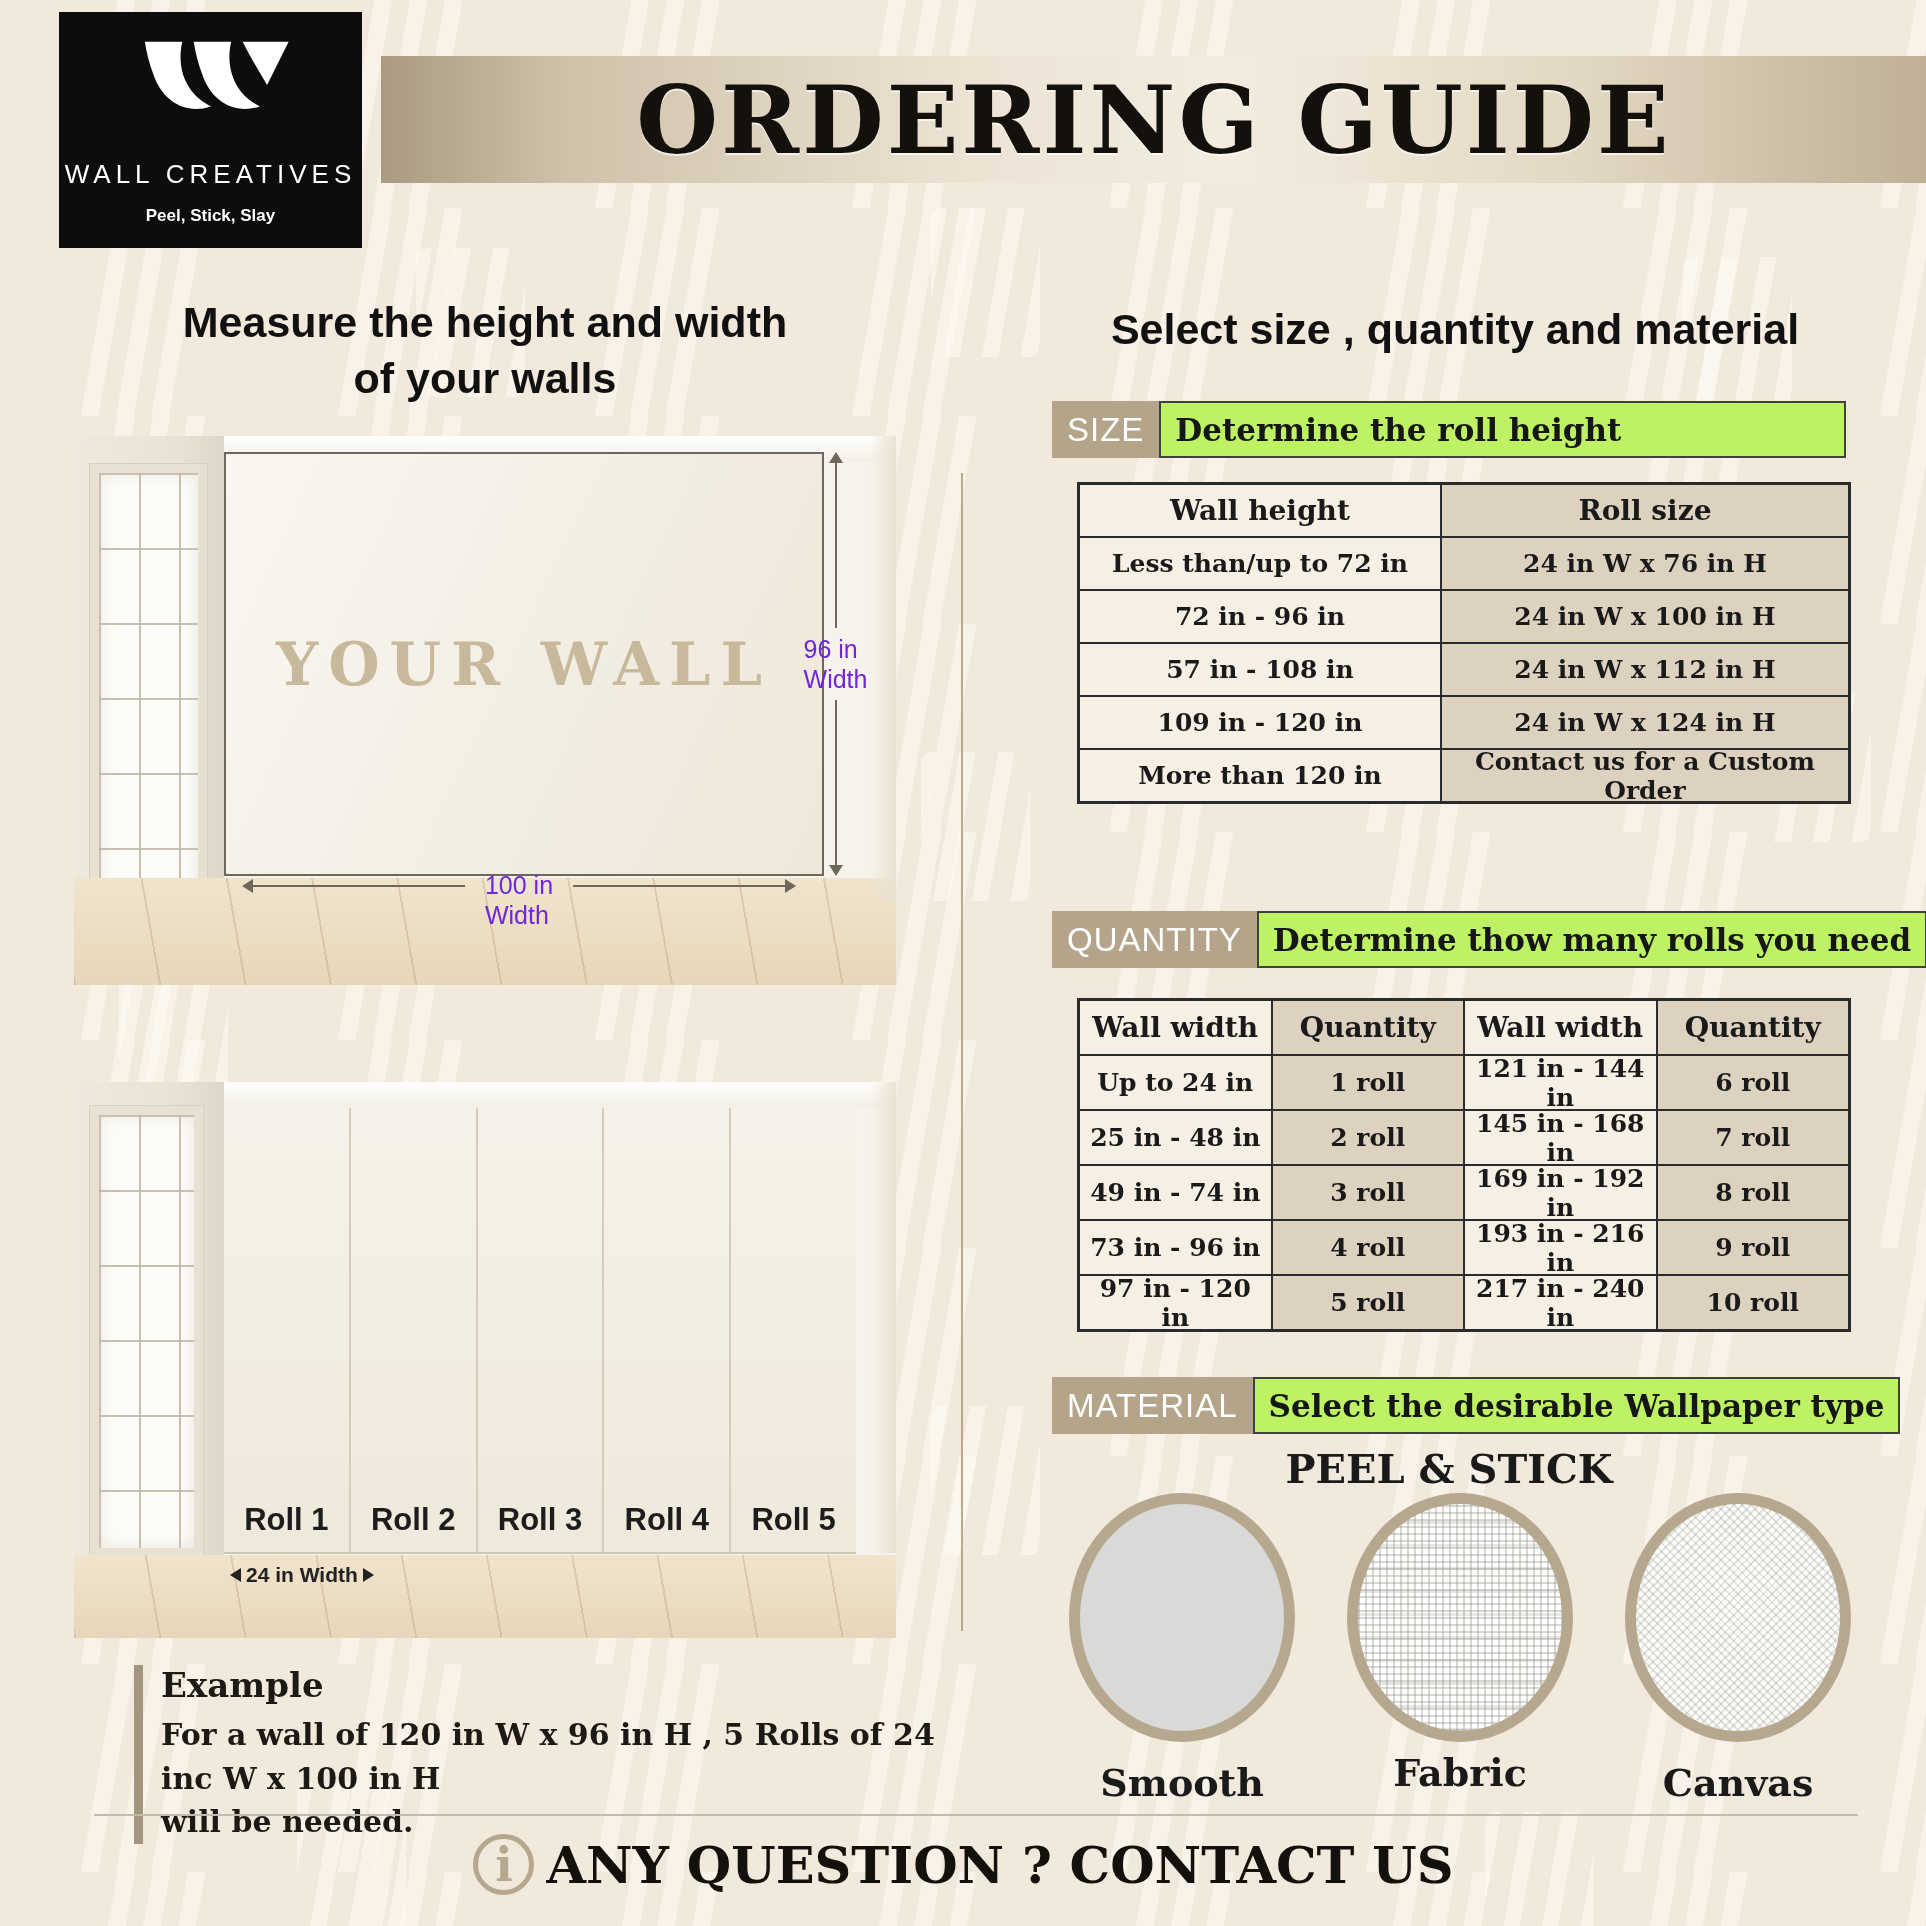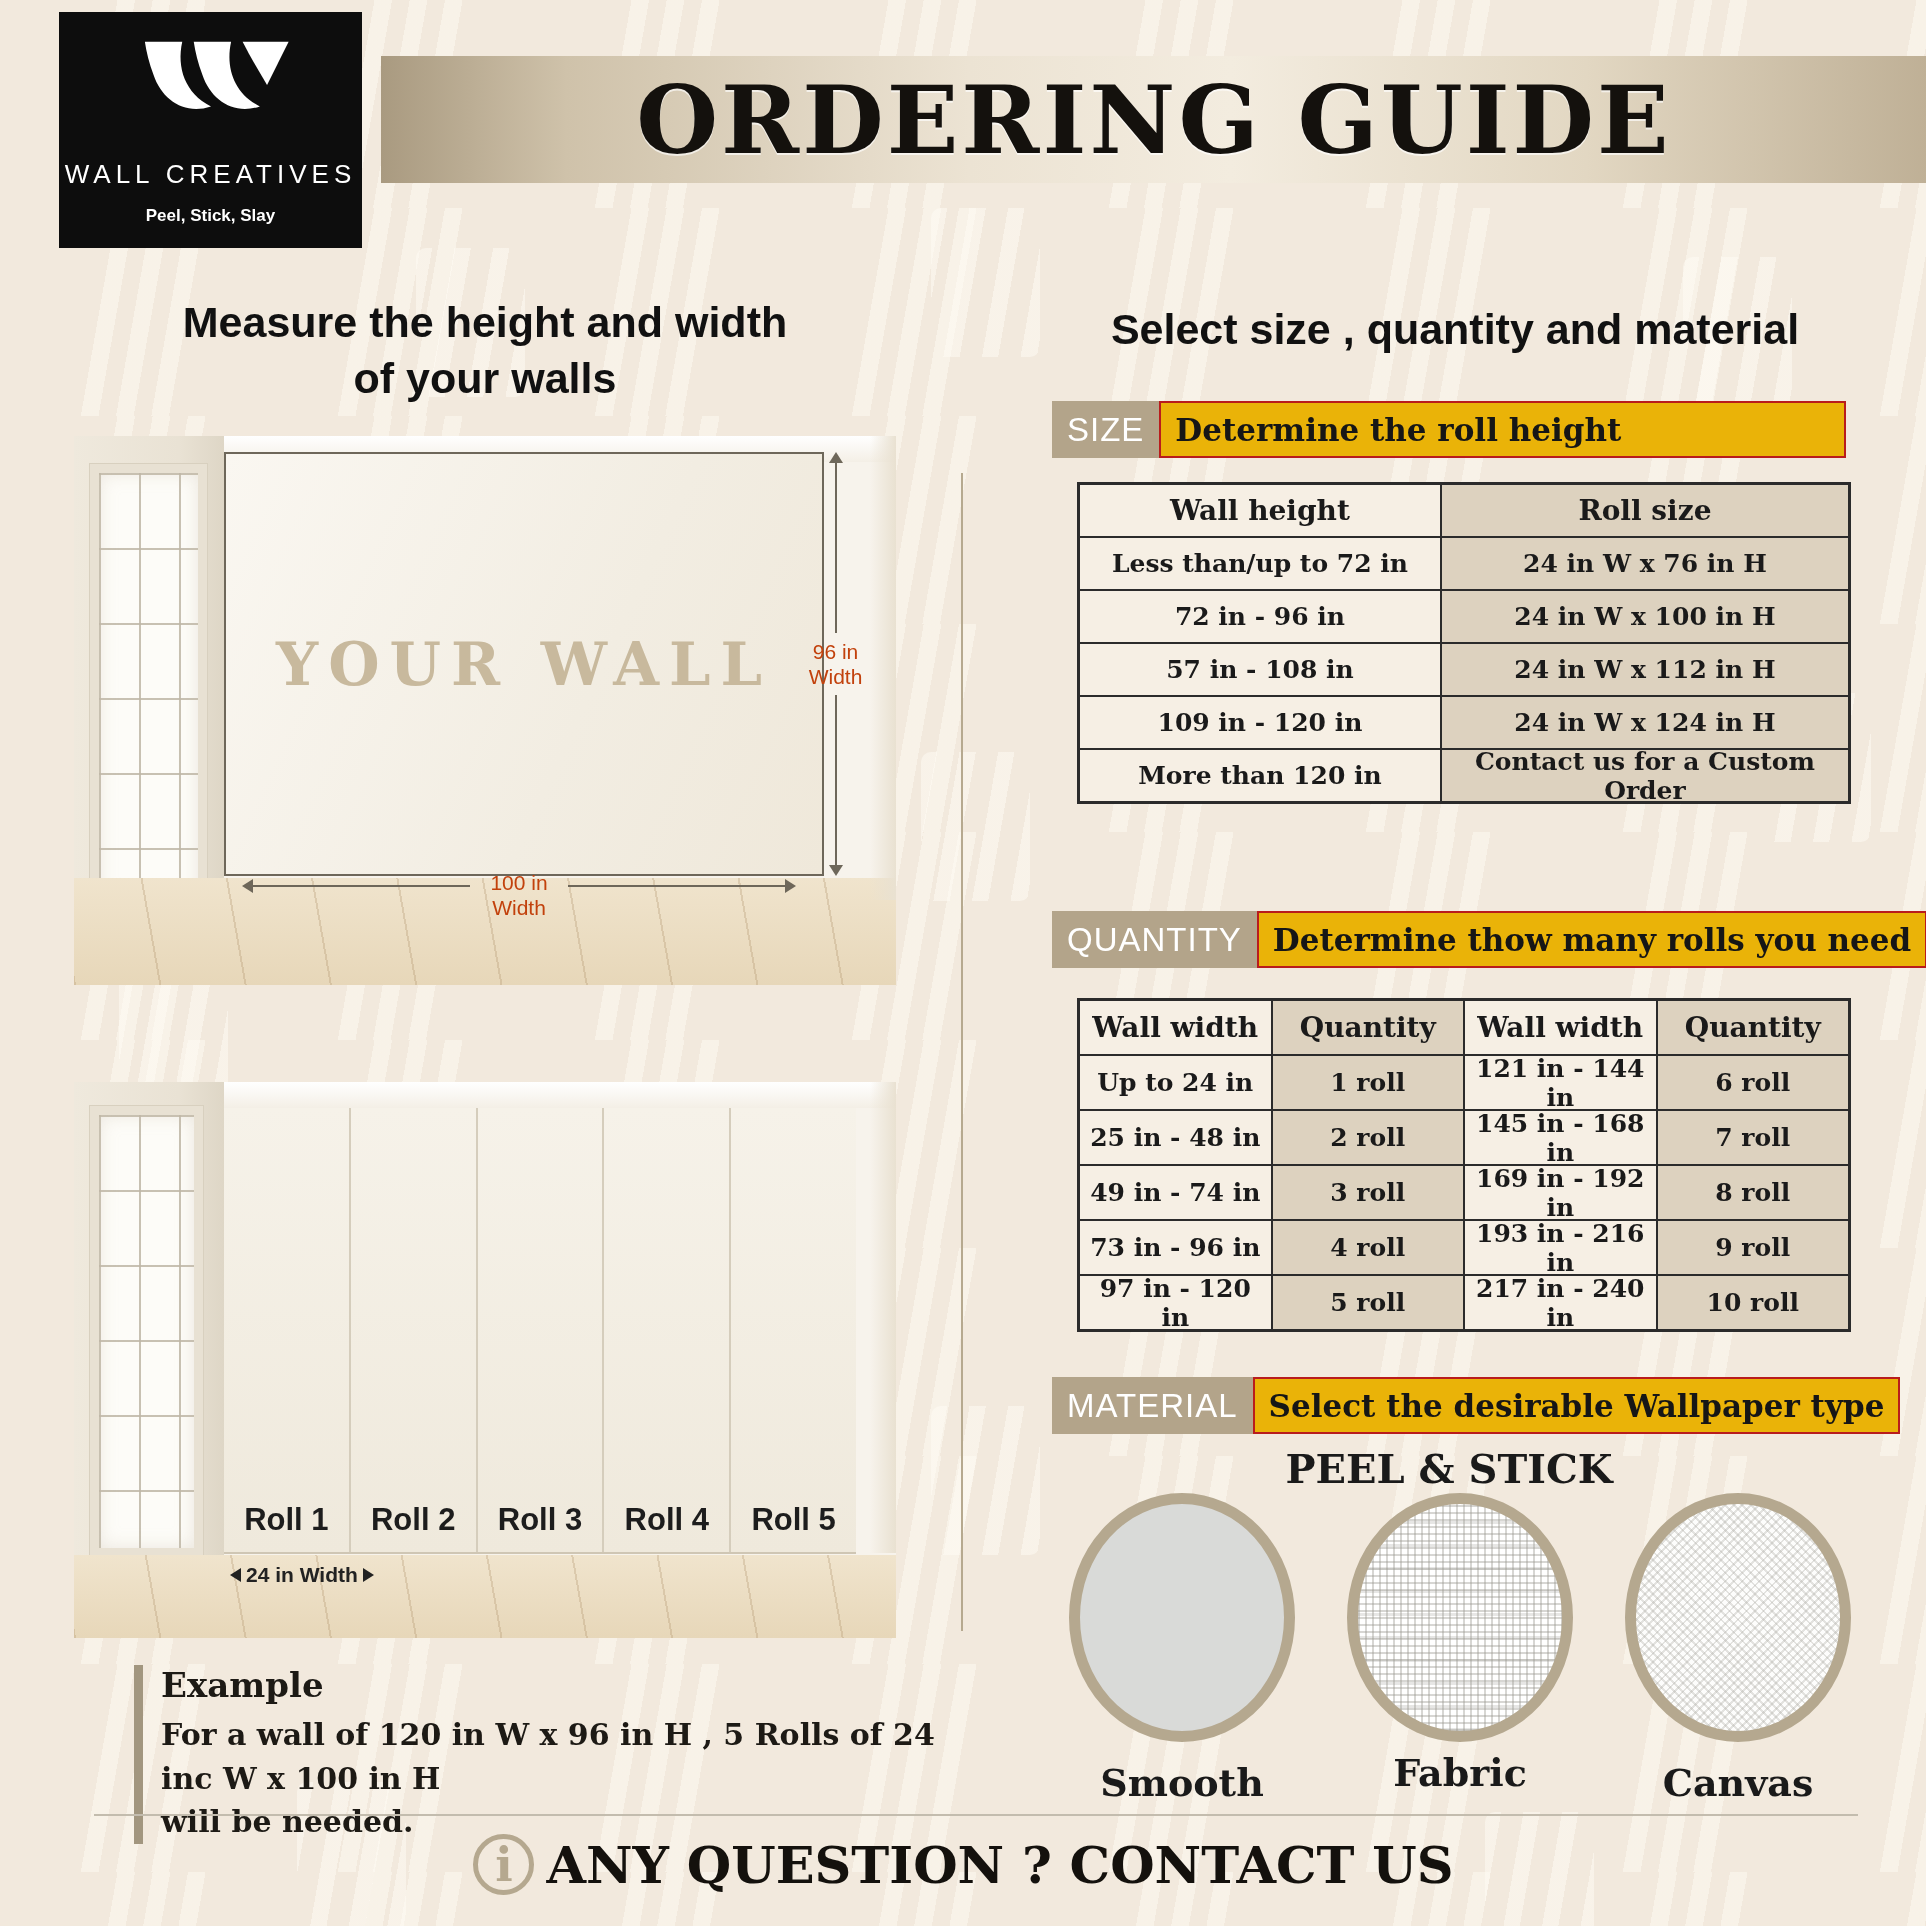--- a/index.html
+++ b/index.html
@@ -58,22 +58,22 @@
     display:flex;align-items:center;justify-content:center;box-sizing:border-box;}
   .wall-label{font-size:59px;color:#c8b99d;letter-spacing:10px;white-space:nowrap;}
   .vdim{position:absolute;left:730px;top:16px;height:424px;width:63px;display:flex;
     flex-direction:column;align-items:center;}
   .vline{width:2px;background:#6e675a;flex:1;}
   .tri{width:0;height:0;}
   .tri-up{border-left:7px solid transparent;border-right:7px solid transparent;border-bottom:11px solid #6e675a;}
   .tri-down{border-left:7px solid transparent;border-right:7px solid transparent;border-top:11px solid #6e675a;}
   .tri-left{border-top:7px solid transparent;border-bottom:7px solid transparent;border-right:11px solid #6e675a;}
   .tri-right{border-top:7px solid transparent;border-bottom:7px solid transparent;border-left:11px solid #6e675a;}
-  .dimtext{font-size:21px;color:#c2410c;line-height:1.2;display:flex;flex-direction:column;
-    text-align:center;padding:6px 4px;}
+  .dimtext{font-size:25px;color:#6d28d9;line-height:1.2;display:flex;flex-direction:column;
+    text-align:left;padding:6px 4px;}
   .hdim{position:absolute;left:168px;top:434px;width:554px;display:flex;align-items:flex-start;}
   .hline{height:2px;background:#6e675a;flex:1;margin-top:15px;}
   .hdim .tri-left,.hdim .tri-right{margin-top:9px;}
   .hdim .dimtext{padding:0 20px;}
 
   .panels{position:absolute;left:150px;top:26px;right:40px;height:444px;display:flex;
     background:linear-gradient(#f6f2e9,#efe9dc);border-bottom:2px solid #cfc6b4;}
   .panel{flex:1;border-right:2px solid #d5cdbc;display:flex;align-items:flex-end;
     justify-content:center;padding-bottom:14px;box-sizing:border-box;}
   .panel:last-child{border-right:none;}
@@ -88,21 +88,21 @@
   .ex-line{font-size:30px;line-height:1.45;}
 
   
   .vrule{position:absolute;left:961px;top:473px;height:1158px;width:2px;background:#b6a98f;}
   .section-row{position:absolute;left:1052px;width:794px;height:57px;display:flex;align-items:stretch;}
   #size-row{top:401px;text-align:right;}
   #qty-row{top:911px;}
   #mat-row{top:1377px;}
   .chip{background:#b3a48a;color:#fff;font-size:33px;letter-spacing:1px;display:flex;
     align-items:center;padding:0 15px;white-space:nowrap;}
-  .section-title{flex:1;border:2px solid #b91c1c;background:#eab308;display:flex;align-items:center;
+  .section-title{flex:1;border:2px solid #404040;background:#bef264;display:flex;align-items:center;
     padding:0 14px;font-family:"DejaVu Serif",serif;font-weight:bold;font-size:31px;color:#161616;white-space:nowrap;}
 
   .tbl{position:absolute;left:1077px;width:770px;border:2px solid #2b2b2b;display:grid;background:#2b2b2b;}
   .size-tbl{top:482px;grid-template-columns:47% 53%;grid-auto-rows:53px;}
   .qty-tbl{top:998px;grid-template-columns:1fr 1fr 1fr 1fr;grid-auto-rows:55px;}
   .cell{border:1px solid #2b2b2b;display:flex;align-items:center;justify-content:center;
     font-family:"DejaVu Serif",serif;font-weight:bold;font-size:25px;color:#1a1a1a;
     text-align:center;padding:0 6px;box-sizing:border-box;}
   .head{font-size:28px;}
   .cream{background:#f6efe4;}

